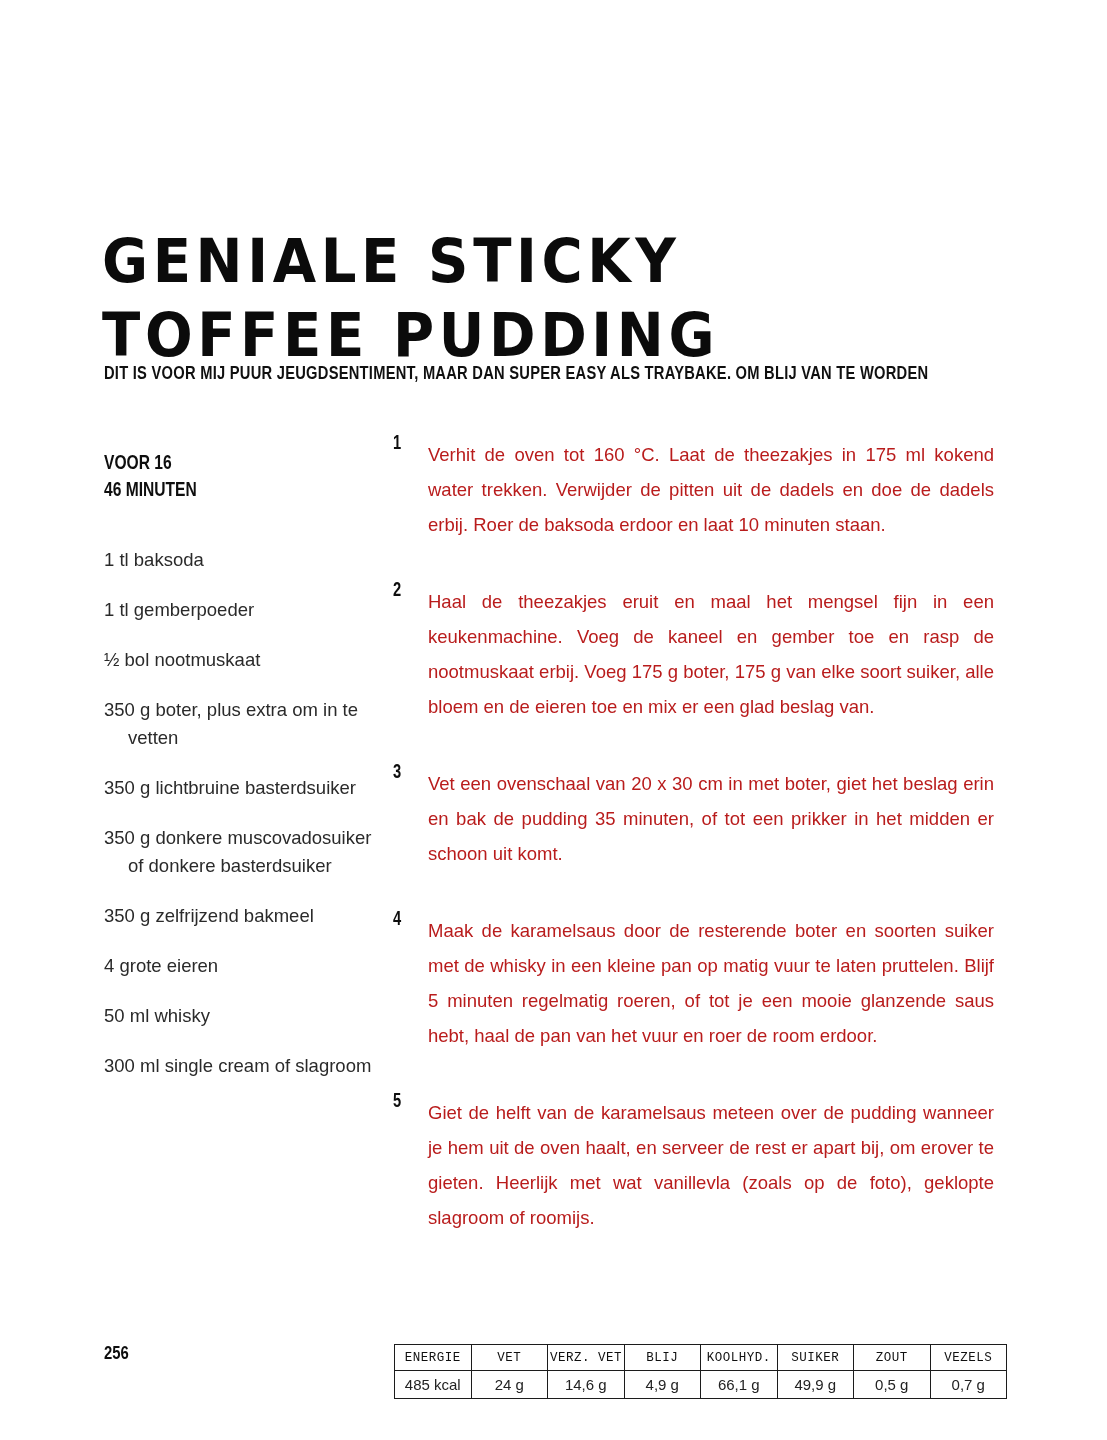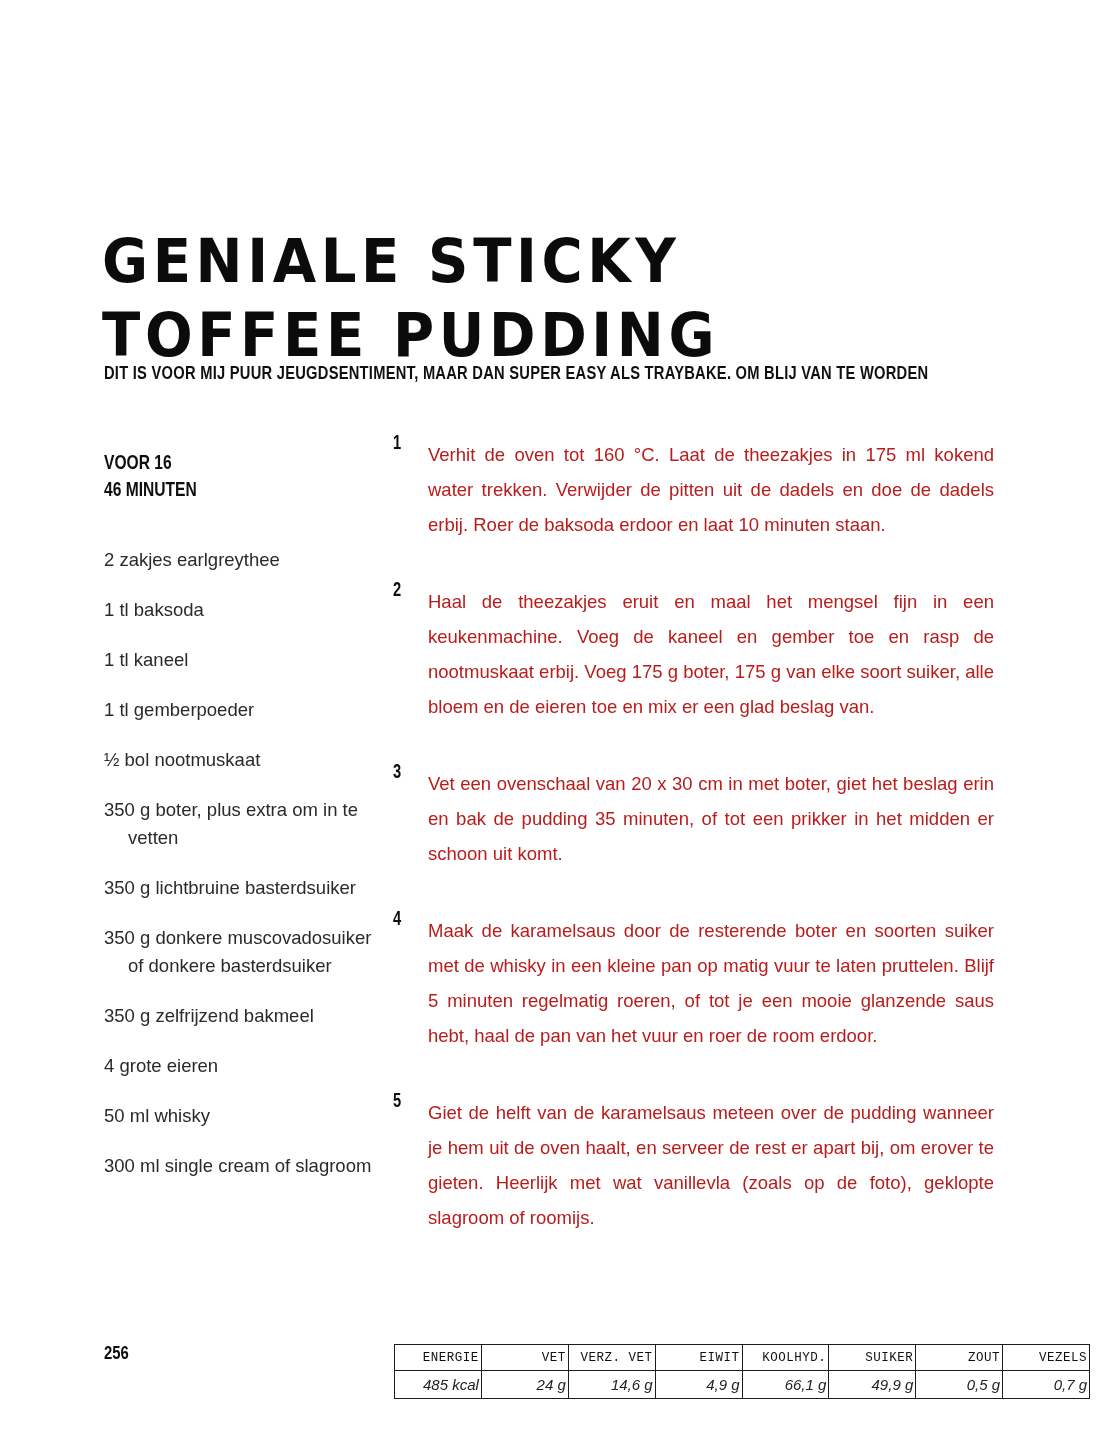--- a/index.html
+++ b/index.html
@@ -109,67 +109,64 @@
     font-weight: bold;
     font-size: 17.5px;
     color: #0e0e0e;
     transform: scaleX(0.85);
     transform-origin: 0 0;
   }
   .nutrition {
     position: absolute;
     left: 394px;
     top: 1344px;
-    width: 696px;
+    width: 613px;
     border-collapse: collapse;
     table-layout: fixed;
-    text-align: right;
+    text-align: center;
   }
   .nutrition th {
     font-family: "Liberation Mono", "DejaVu Sans Mono", monospace;
     font-weight: normal;
     font-size: 12.5px;
     letter-spacing: 0.5px;
     color: #101010;
     border: 1.5px solid #1c1c1c;
     height: 26px;
     padding: 0 2px;
     white-space: nowrap;
   }
   .nutrition td {
     font-size: 15px;
     color: #222222;
     border: 1.5px solid #1c1c1c;
     height: 28px;
     padding: 0 2px;
     white-space: nowrap;
-    font-style: italic;
   }
 </style>
 </head>
 <body>
 
 <div class="page">
 
   <h1 class="title">
     <div>GENIALE STICKY</div>
       <div>TOFFEE PUDDING</div>
   </h1>
 
   <div class="subtitle">DIT IS VOOR MIJ PUUR JEUGDSENTIMENT, MAAR DAN SUPER EASY ALS TRAYBAKE. OM BLIJ VAN TE WORDEN</div>
 
   <aside class="left-col">
     <div class="meta">
       <div class="meta-line">VOOR 16</div>
       <div class="meta-line">46 MINUTEN</div>
     </div>
     <ul class="ingredients">
-      <li>2 zakjes earlgreythee</li>
         <li>1 tl baksoda</li>
-        <li>1 tl kaneel</li>
         <li>1 tl gemberpoeder</li>
         <li>½ bol nootmuskaat</li>
         <li>350 g boter, plus extra om in te vetten</li>
         <li>350 g lichtbruine basterdsuiker</li>
         <li>350 g donkere muscovadosuiker of donkere basterdsuiker</li>
         <li>350 g zelfrijzend bakmeel</li>
         <li>4 grote eieren</li>
         <li>50 ml whisky</li>
         <li>300 ml single cream of slagroom</li>
     </ul>
@@ -199,21 +196,21 @@
   </section>
 
   <span class="page-number">256</span>
 
   <table class="nutrition">
     <thead>
       <tr>
         <th>ENERGIE</th>
           <th>VET</th>
           <th>VERZ. VET</th>
-          <th>EIWIT</th>
+          <th>BLIJ</th>
           <th>KOOLHYD.</th>
           <th>SUIKER</th>
           <th>ZOUT</th>
           <th>VEZELS</th>
       </tr>
     </thead>
     <tbody>
       <tr>
         <td>485 kcal</td>
           <td>24 g</td>

